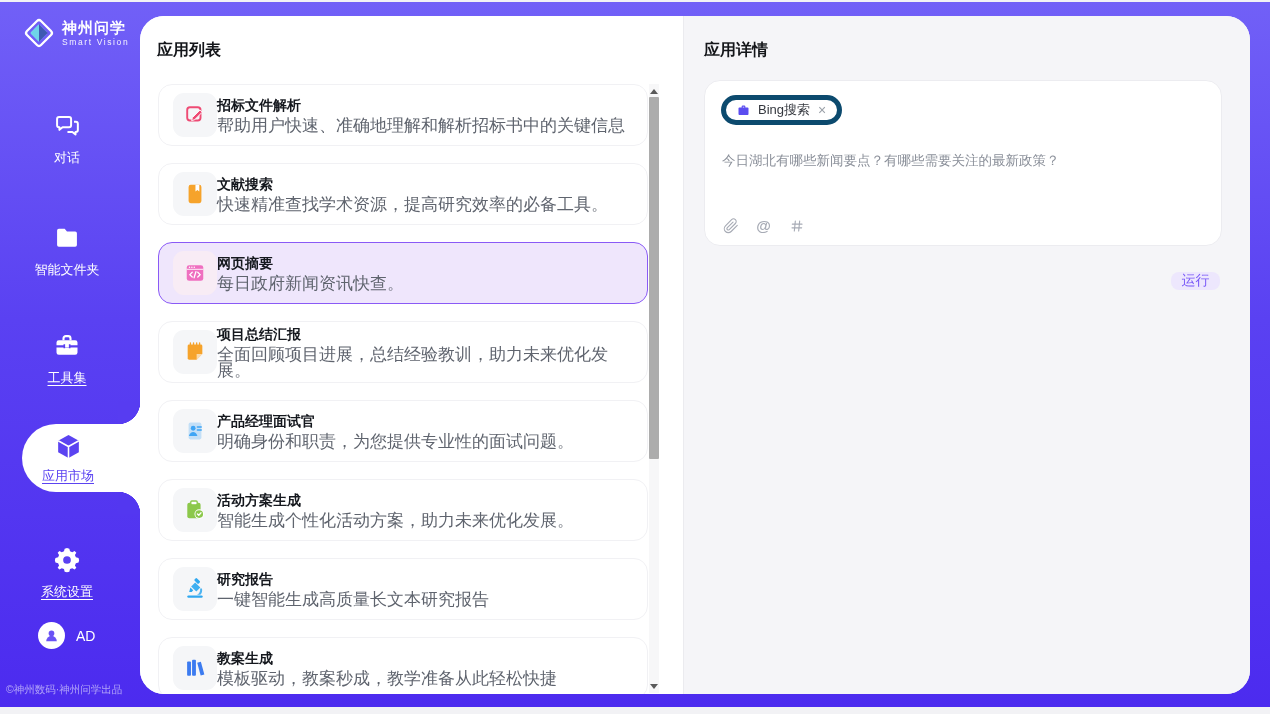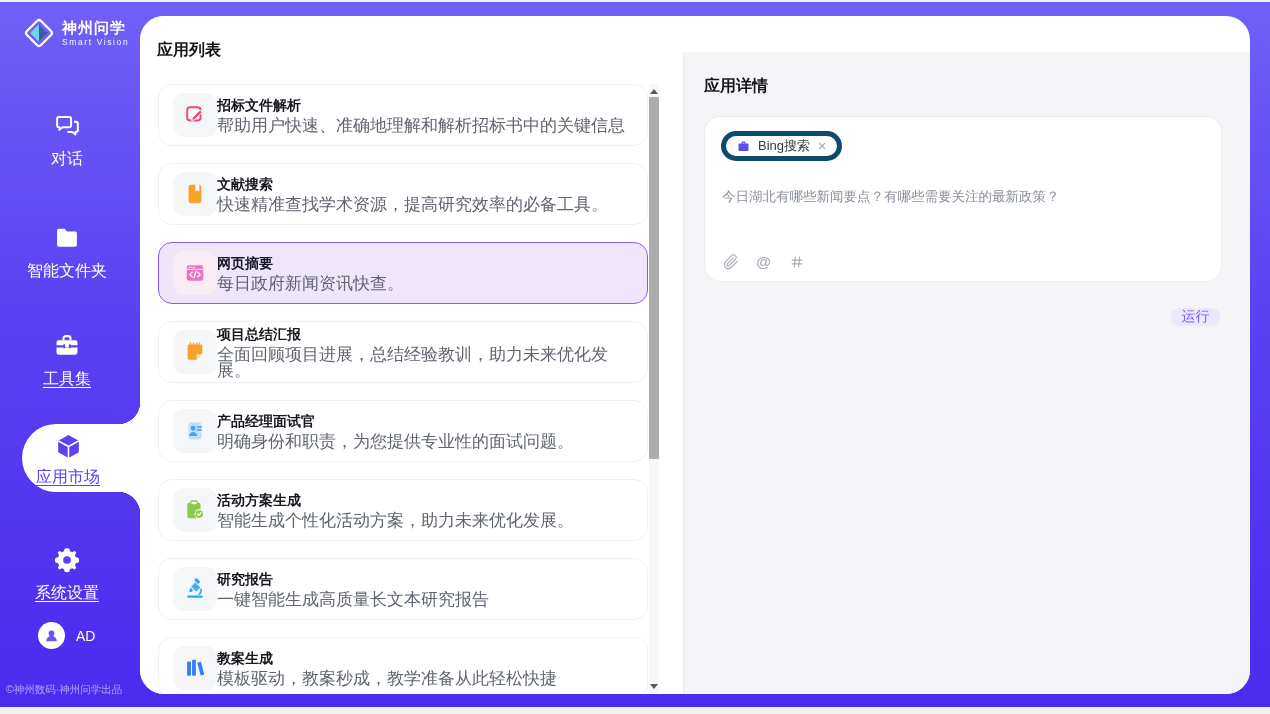--- a/index.html
+++ b/index.html
@@ -15,21 +15,21 @@
   .sidebar { position:absolute; left:0; top:0; bottom:0; width:140px; }
   .brand { position:absolute; left:22px; top:14px; display:flex; align-items:center; gap:6px; }
   .brand svg { width:34px; height:34px; }
   .brand-txt { color:#fff; }
   .brand-name { font-size:15px; font-weight:bold; letter-spacing:1px; line-height:18px; }
   .brand-sub  { font-size:8.5px; letter-spacing:1.6px; opacity:.92; }
 
   .nav-item { position:absolute; left:0; width:134px; text-align:center; cursor:pointer; }
   .nav-ic { display:inline-block; width:28px; height:28px; }
   .nav-ic svg { width:28px; height:28px; display:block; margin:0 auto; }
-  .nav-label { display:block; margin-top:5px; font-size:16px; color:#FFFFFF; }
+  .nav-label { display:block; margin-top:5px; font-size:13px; color:#FFFFFF; }
   .nav-label.u { text-decoration:underline; text-underline-offset:3px; }
 
   .nav-bubble { position:absolute; left:22px; width:118px; top:422px; height:68px;
                 background:#FFFFFF; border-radius:34px 0 0 34px; cursor:pointer; }
   .fillet { position:absolute; right:0; width:22px; height:22px; }
   .fillet.top    { top:-22px;    background:radial-gradient(circle at 0 0,      #573CF1 0 22px, #FFFFFF 22.5px); }
   .fillet.bottom { bottom:-22px; background:radial-gradient(circle at 0 100%,   #5337F0 0 22px, #FFFFFF 22.5px); }
   .bubble-inner { position:absolute; left:0; top:9px; width:92px; text-align:center; }
   .bubble-inner .nav-ic { width:27px; height:27px; color:#5B43F1; }
   .bubble-inner .nav-ic svg { width:27px; height:27px; }
@@ -38,21 +38,21 @@
   .user-row { position:absolute; left:38px; top:620px; display:flex; align-items:center; gap:11px; cursor:pointer; }
   .avatar { width:27px; height:27px; border-radius:50%; background:#FFFFFF; display:flex; align-items:center; justify-content:center; color:#6A52F5; }
   .avatar svg { width:17px; height:17px; }
   .user-name { color:#FFFFFF; font-size:14px; }
   .side-footer { position:absolute; left:6px; top:681px; width:134px; color:rgba(255,255,255,.55); font-size:10.5px; white-space:nowrap; }
 
   
   .content { position:absolute; left:140px; top:14px; right:20px; bottom:13px;
              border-radius:24px; overflow:hidden; display:flex; background:#FFFFFF; }
   .panel-list { width:543px; background:#FFFFFF; position:relative; flex:none; }
-  .panel-detail { flex:1; background:#F5F5F8; border-left:1px solid #EBEBEF; position:relative;margin-top:36px; }
+  .panel-detail { flex:1; background:#F5F5F8; border-left:1px solid #EBEBEF; position:relative; }
 
   .panel-title { position:absolute; left:17px; top:24px; font-size:16px; font-weight:bold; color:#14161A; }
   .panel-detail .panel-title { left:20px; }
 
   
   .card-list { position:absolute; left:18px; top:68px; width:490px; bottom:0; overflow:hidden;
                display:flex; flex-direction:column; gap:17px; }
   .app-card { flex:none; height:62px; background:#FFFFFF; border:1px solid #F1F1F4; border-radius:14px;
               display:flex; align-items:center; padding:0 14px; cursor:pointer; }
   .app-card.selected { background:#EFE6FC; border-color:#8A5AF6; }

